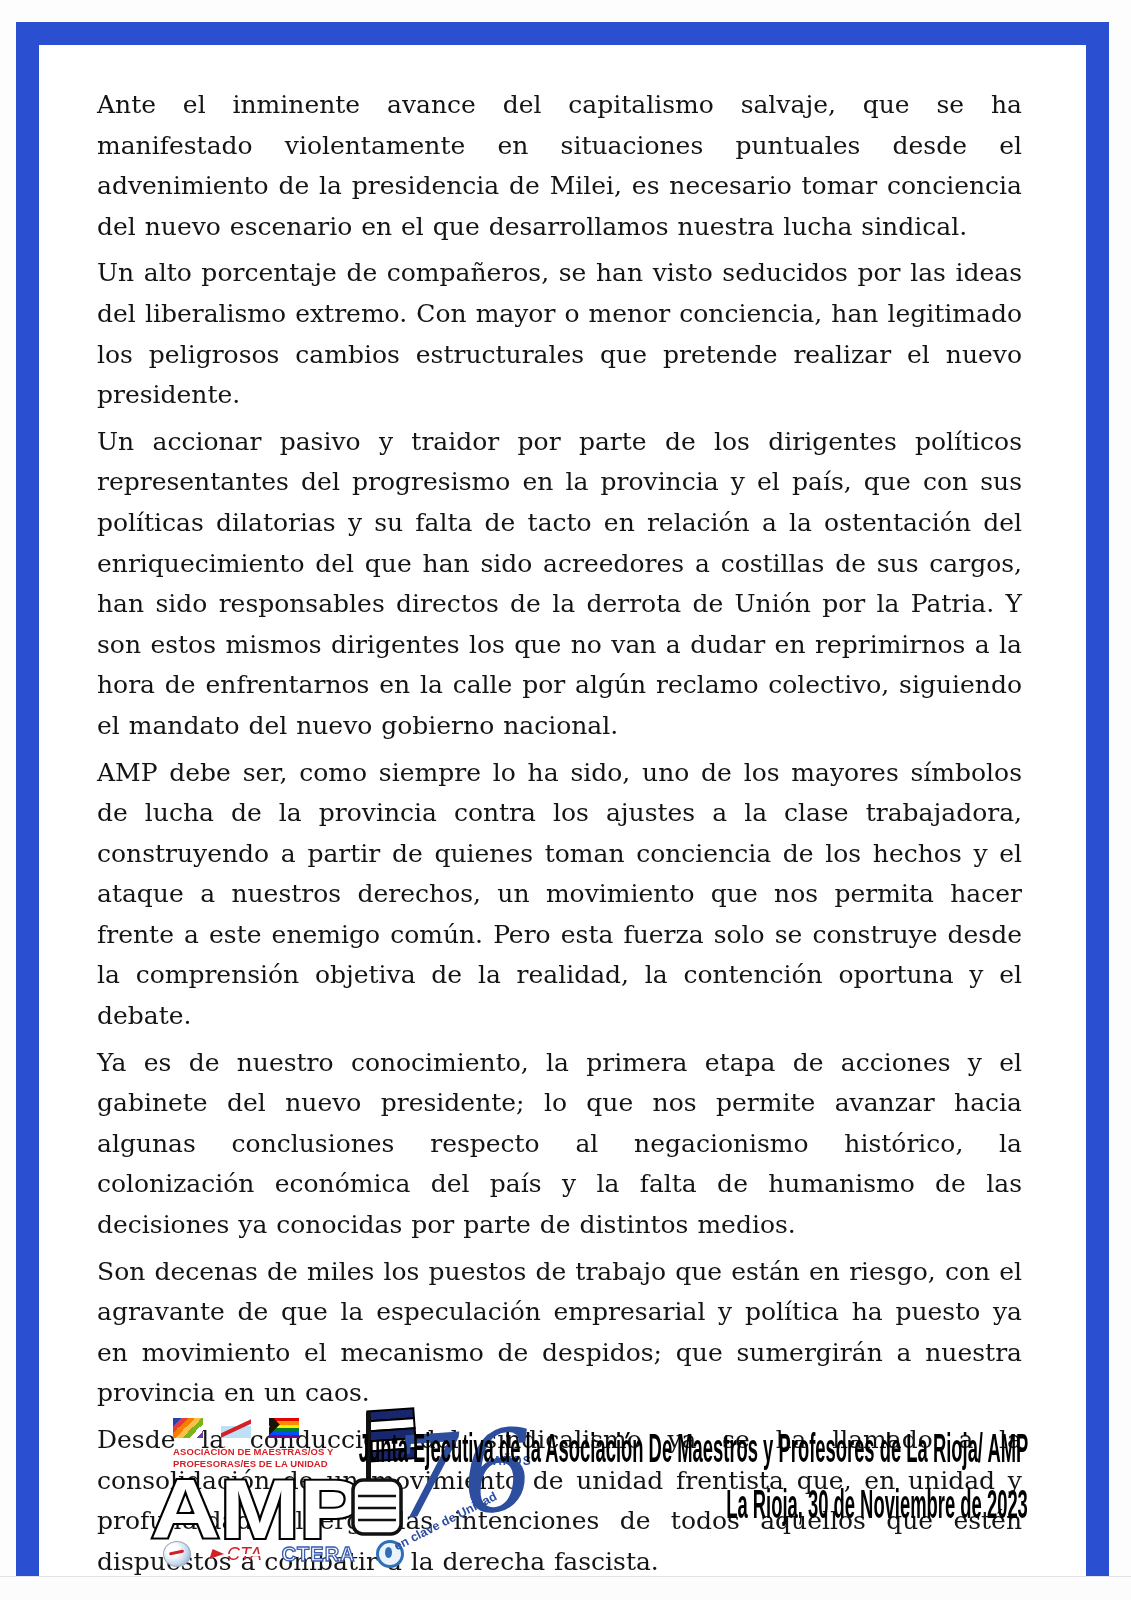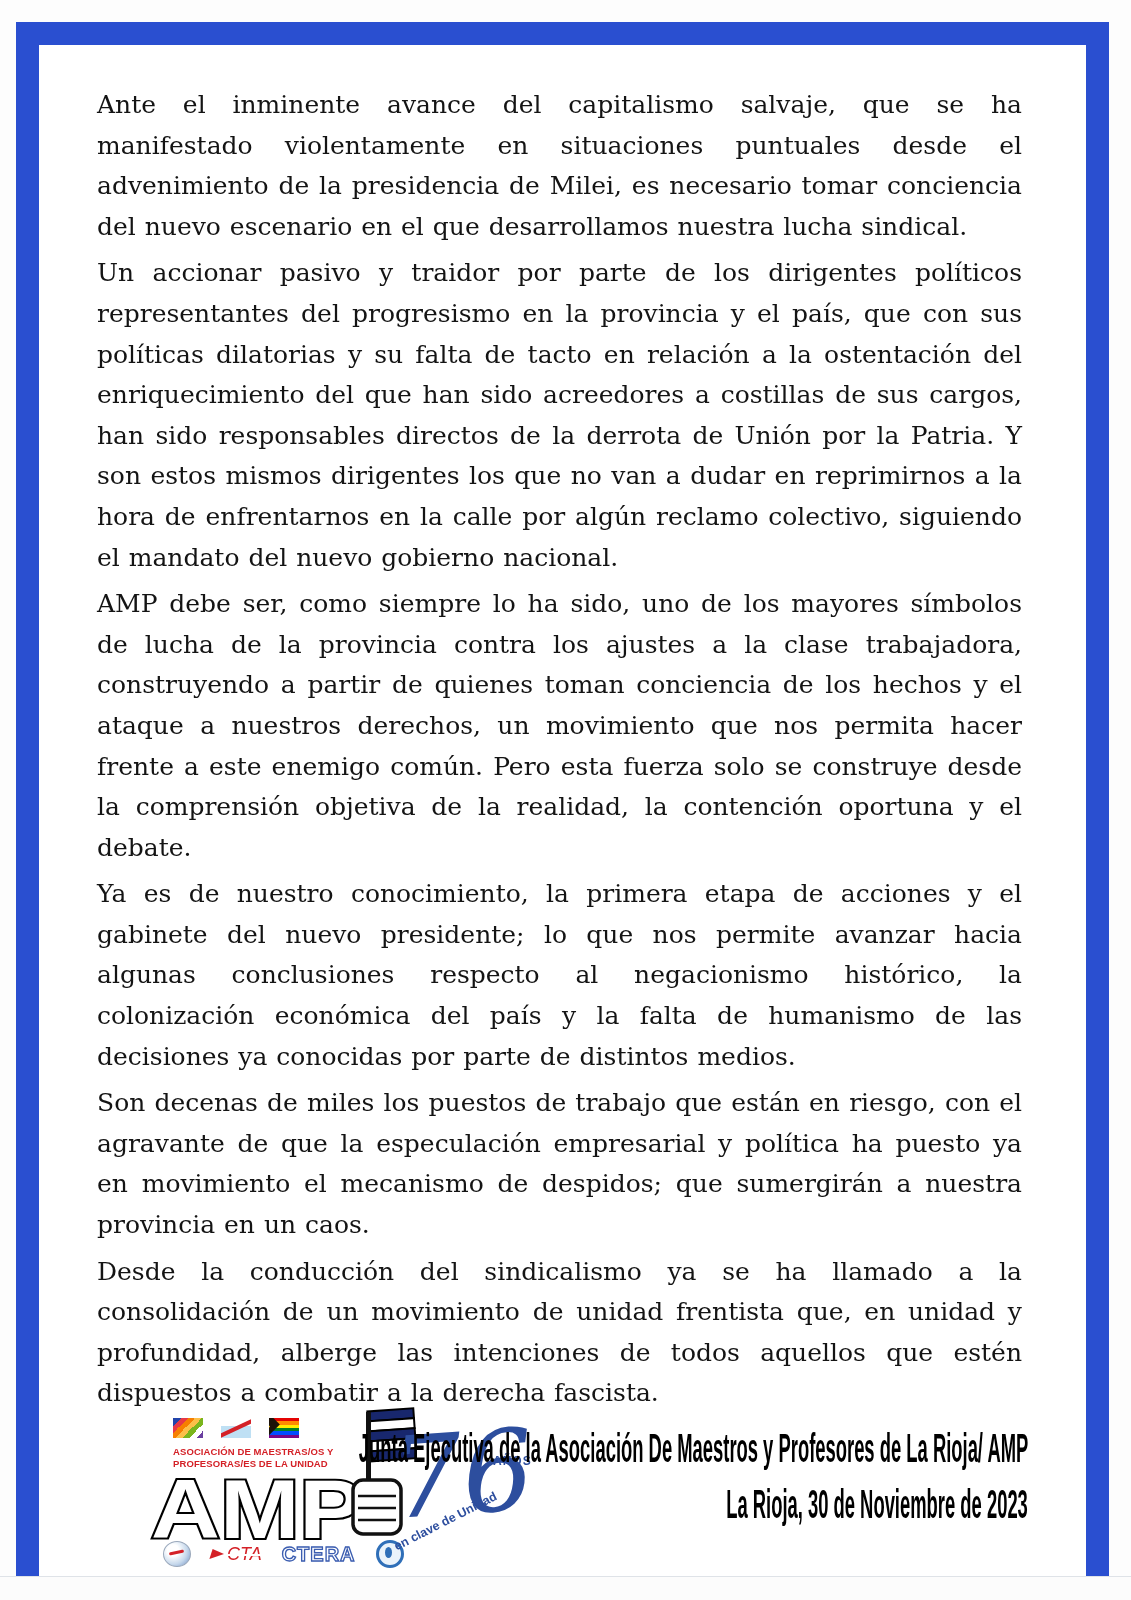--- a/index.html
+++ b/index.html
@@ -127,20 +127,21 @@
 </style>
 </head>
 <body>
 
 <div class="frame">
   <div class="content">
 
 
     <div class="bodytext">
       <p>Ante el inminente avance del capitalismo salvaje, que se ha manifestado violentamente en situaciones puntuales desde el advenimiento de la presidencia de Milei, es necesario tomar conciencia del nuevo escenario en el que desarrollamos nuestra lucha sindical.</p>
+      <p>Un alto porcentaje de compañeros, se han visto seducidos por las ideas del liberalismo extremo. Con mayor o menor conciencia, han legitimado los peligrosos cambios estructurales que pretende realizar el nuevo presidente.</p>
       <p>Un accionar pasivo y traidor por parte de los dirigentes políticos representantes del progresismo en la provincia y el país, que con sus políticas dilatorias y su falta de tacto en relación a la ostentación del enriquecimiento del que han sido acreedores a costillas de sus cargos, han sido responsables directos de la derrota de Unión por la Patria. Y son estos mismos dirigentes los que no van a dudar en reprimirnos a la hora de enfrentarnos en la calle por algún reclamo colectivo, siguiendo el mandato del nuevo gobierno nacional.</p>
       <p>AMP debe ser, como siempre lo ha sido, uno de los mayores símbolos de lucha de la provincia contra los ajustes a la clase trabajadora, construyendo a partir de quienes toman conciencia de los hechos y el ataque a nuestros derechos, un movimiento que nos permita hacer frente a este enemigo común. Pero esta fuerza solo se construye desde la comprensión objetiva de la realidad, la contención oportuna y el debate.</p>
       <p>Ya es de nuestro conocimiento, la primera etapa de acciones y el gabinete del nuevo presidente; lo que nos permite avanzar hacia algunas conclusiones respecto al negacionismo histórico, la colonización económica del país y la falta de humanismo de las decisiones ya conocidas por parte de distintos medios.</p>
       <p>Son decenas de miles los puestos de trabajo que están en riesgo, con el agravante de que la especulación empresarial y política ha puesto ya en movimiento el mecanismo de despidos; que sumergirán a nuestra provincia en un caos.</p>
       <p>Desde la conducción del sindicalismo ya se ha llamado a la consolidación de un movimiento de unidad frentista que, en unidad y profundidad, alberge las intenciones de todos aquellos que estén dispuestos a combatir a la derecha fascista.</p>
     </div>
 
     <div class="footer">
 
       <div class="logo">

